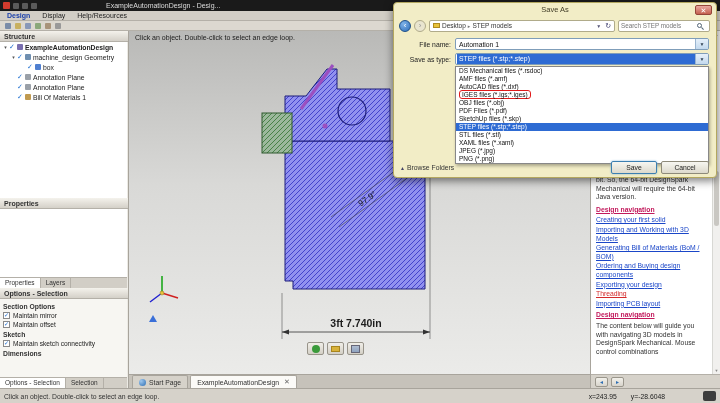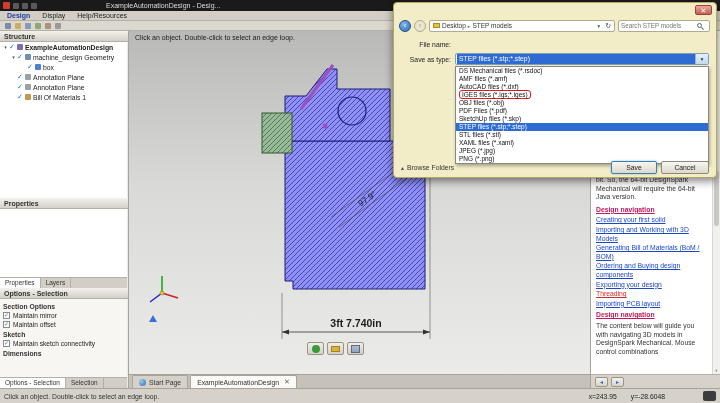--- a/index.html
+++ b/index.html
@@ -312,20 +312,21 @@
     <span>Click an object. Double-click to select an edge loop.</span>
     <span class="sb-spacer"></span>
     <span class="sb-coords">
       <span>x=243.95</span>
       <span>y=-28.6048</span>
     </span>
     <span class="sb-grip"></span>
   </div>
 
   <div class="dialog">
+    <div class="dlg-title">Save As</div>
     <div class="dlg-close">✕</div>
 
     <div class="dlg-nav">
       <span class="nav-btn nav-back">‹</span>
       <span class="nav-btn nav-fwd">›</span>
       <span class="crumbbar">
         <span class="folder-glyph"></span>
         <span>Desktop</span>
         <span class="crumb-sep">▸</span>
         <span>STEP models</span>
@@ -333,20 +334,24 @@
         <span class="refresh-glyph">↻</span>
       </span>
       <span class="searchbox">
         <input placeholder="Search STEP models" style="">
         <span class="mag"></span>
       </span>
     </div>
 
     <div class="dlg-row row-filename">
       <span class="dlg-label">File name:</span>
+      <span class="combo">
+        <input value="Automation 1" style="">
+        <span class="combo-arrow">▼</span>
+      </span>
     </div>
 
     <div class="dlg-row row-type">
       <span class="dlg-label">Save as type:</span>
       <span class="combo">
         <span class="type-text">STEP files (*.stp;*.step)</span>
         <span class="combo-arrow">▼</span>
       </span>
     </div>
 

